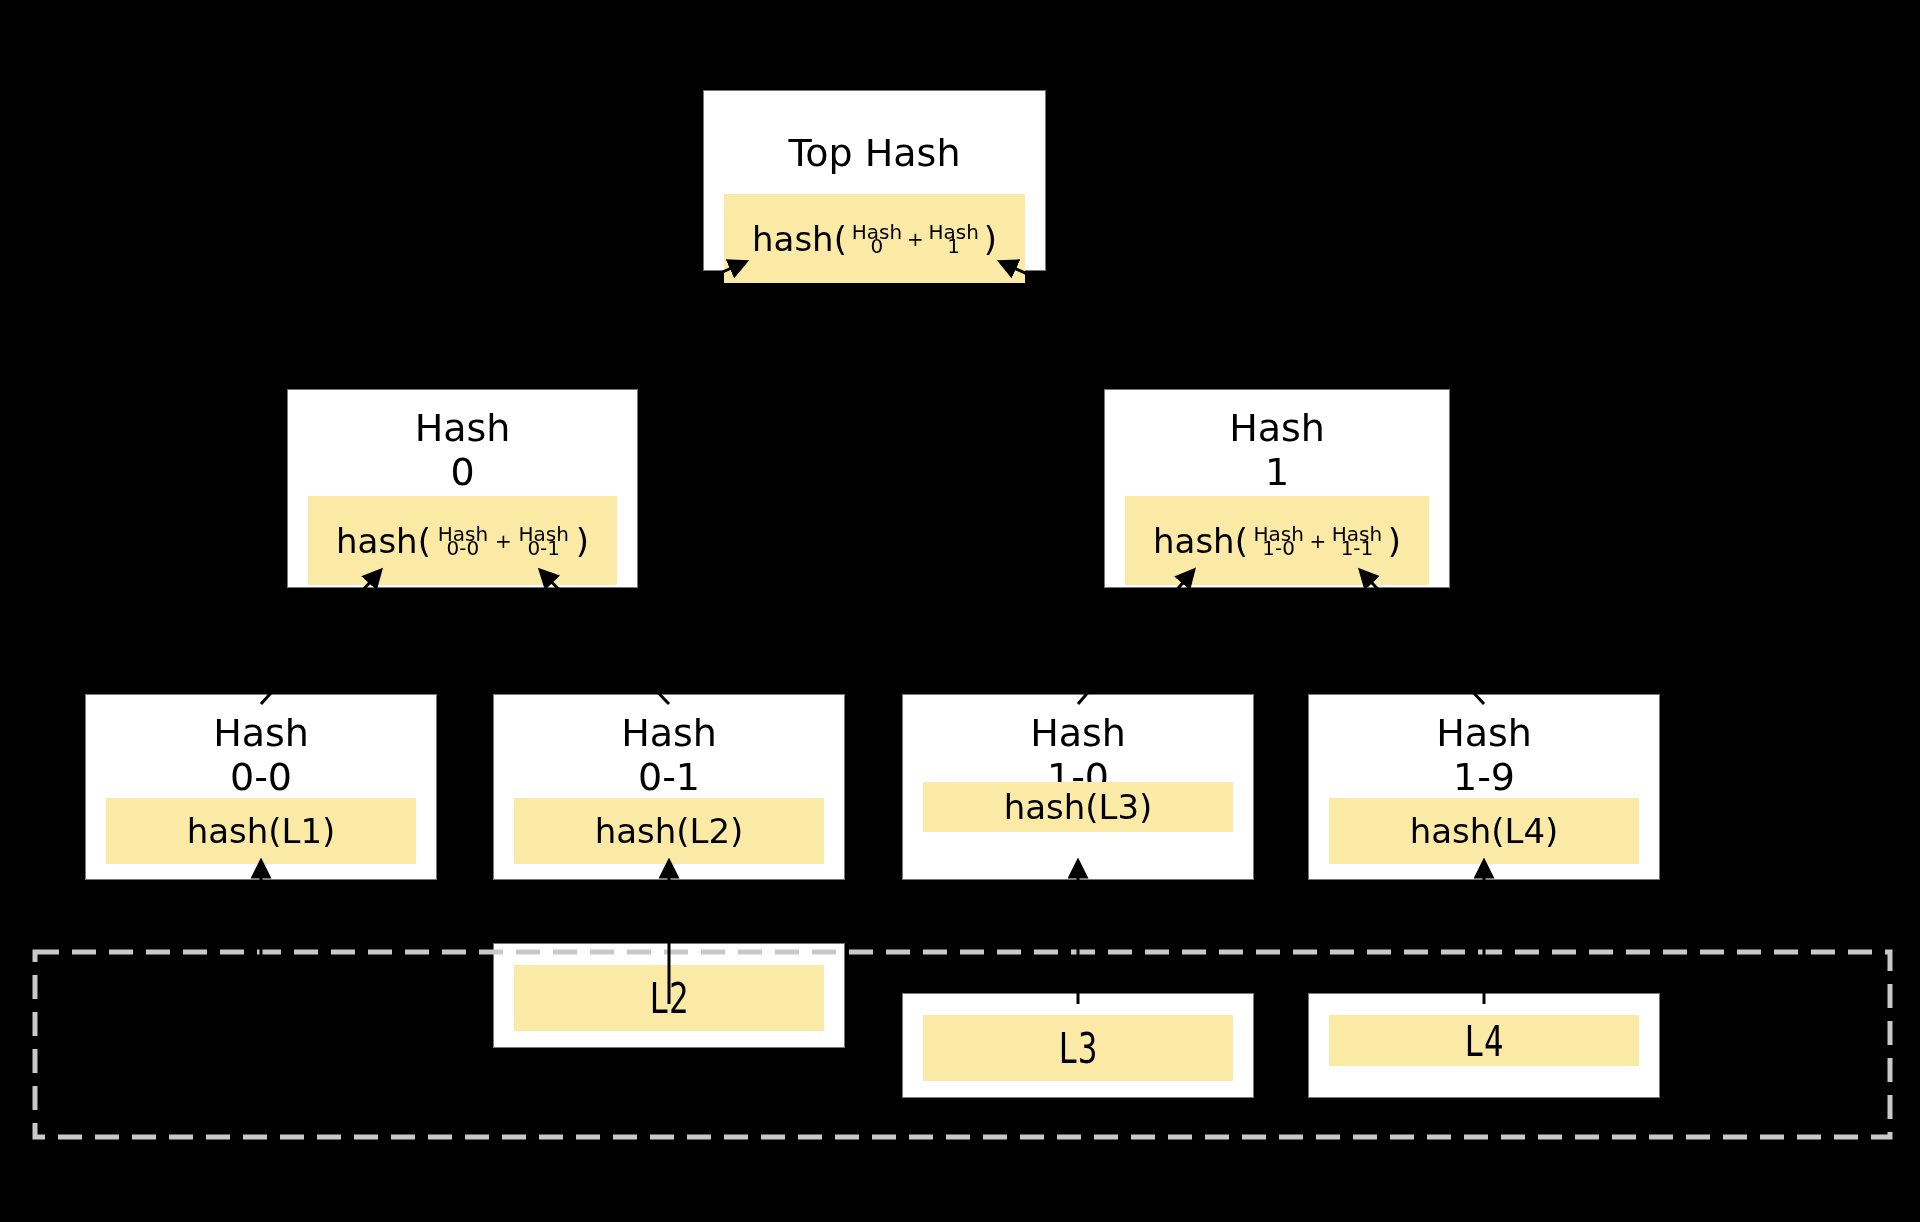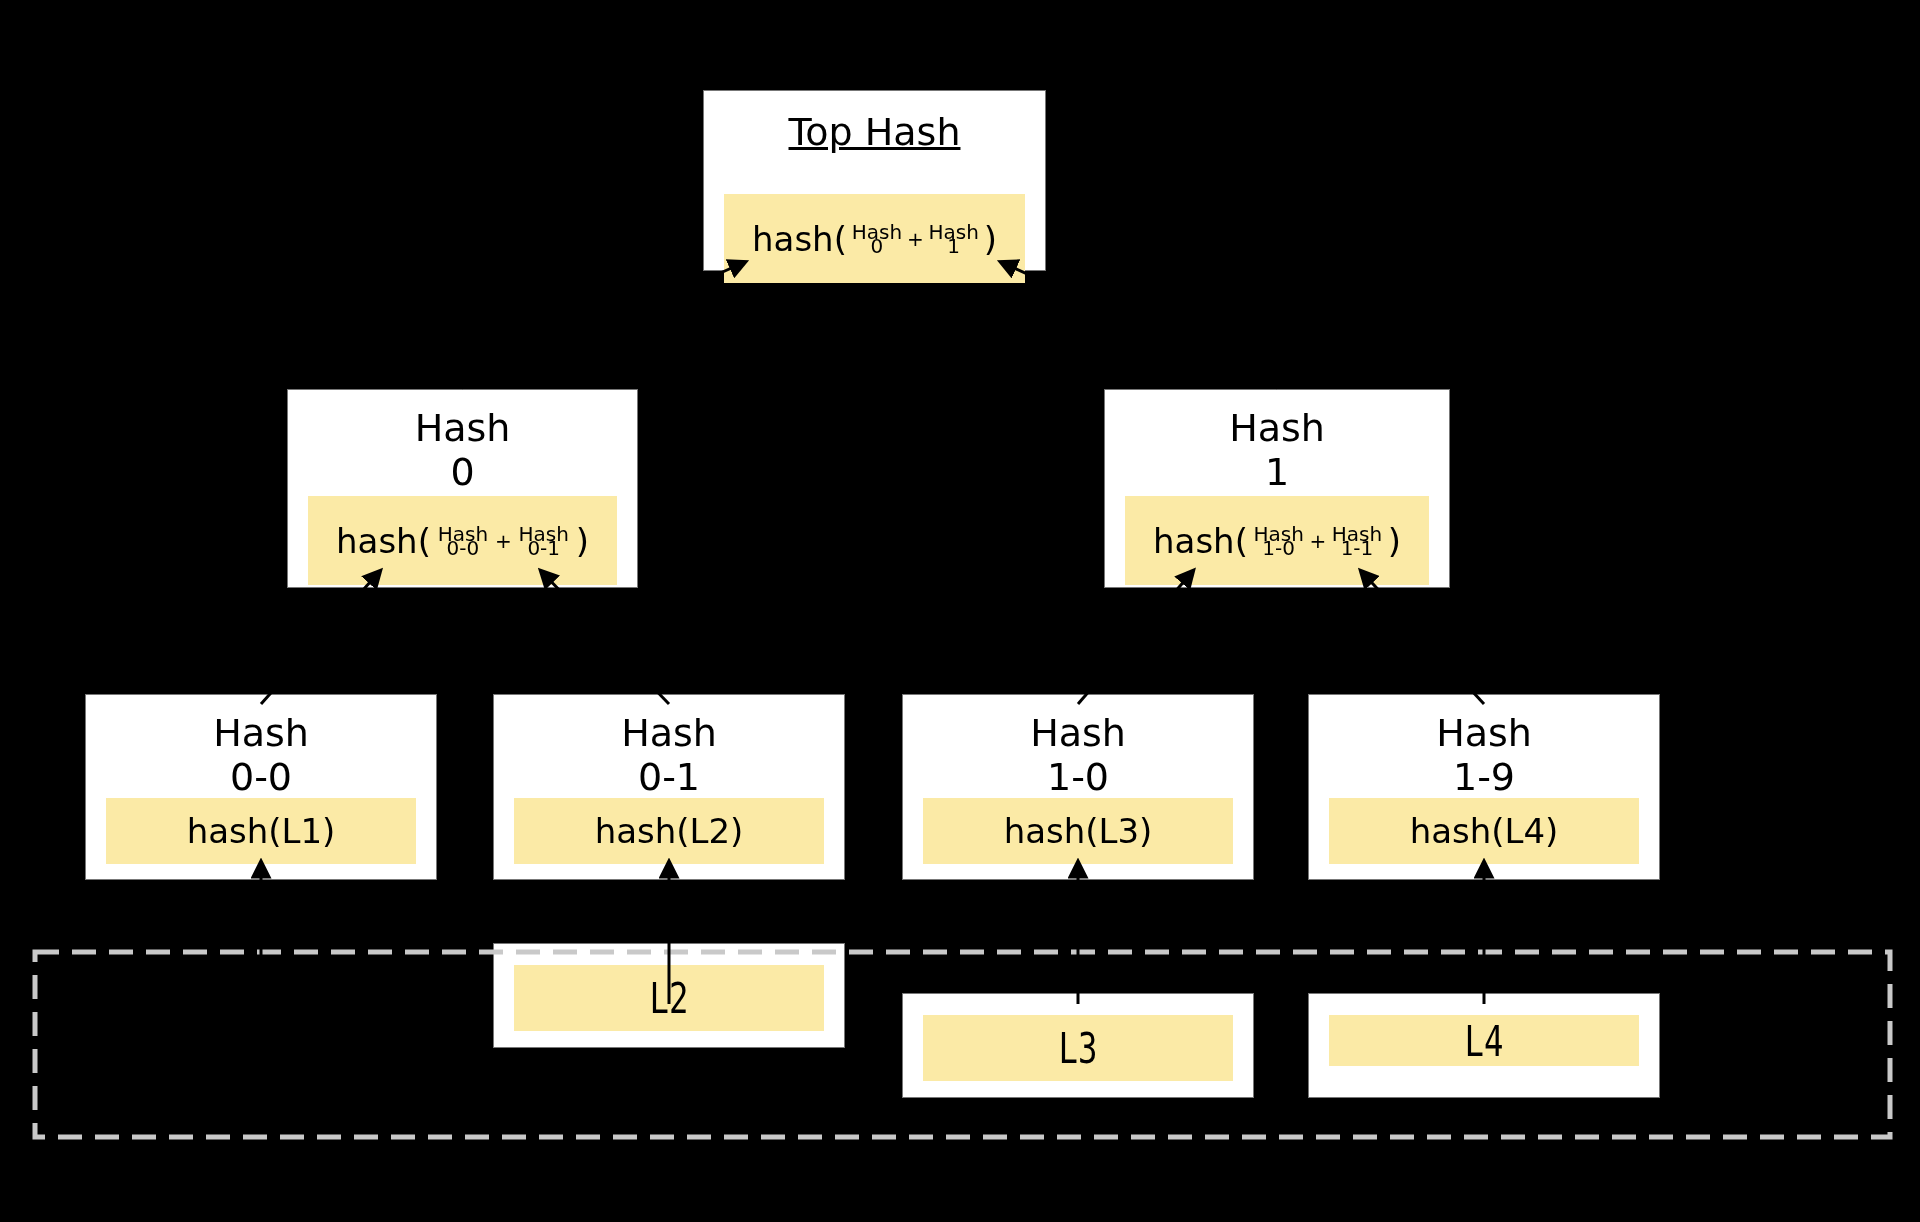--- a/index.html
+++ b/index.html
@@ -6,21 +6,21 @@
   #canvas{
     position:relative;width:1920px;height:1222px;background:#000;overflow:hidden;
     font-family:"DejaVu Sans","Liberation Sans",sans-serif;color:#000;
   }
   .node{
     position:absolute;background:#fff;border:1px solid #777;box-sizing:border-box;
   }
   .node-title{
     text-align:center;font-size:38px;line-height:44px;padding-top:16px;color:#000;
   }
-  .node-title.single{padding-top:19px;text-decoration:underline;}
+  .node-title.single{padding-top:40px;}
   .bar{
     position:absolute;left:20px;right:20px;background:#fbeaa6;
     display:flex;align-items:center;justify-content:center;
   }
   .bar.formula{justify-content:flex-start;padding:12px 28px;}
   .h-prefix,.h-suffix{font-size:34px;}
   .h-stack{
     display:flex;flex-direction:row;align-items:center;
     font-size:20px;line-height:14px;text-align:center;
   }
@@ -99,21 +99,21 @@
     <div class="bar" style="top:103px;height:66px">
       <span class="value-text">hash(L2)</span>
     </div>
   </div>
 
   <div class="node" style="left:902px;top:694px;width:352px;height:186px">
     <div class="node-title">
       <div>Hash</div>
       <div>1-0</div>
     </div>
-    <div class="bar" style="top:103px;height:66px">
+    <div class="bar" style="top:87px;height:50px">
       <span class="value-text">hash(L3)</span>
     </div>
   </div>
 
   <div class="node" style="left:1308px;top:694px;width:352px;height:186px">
     <div class="node-title">
       <div>Hash</div>
       <div>1-9</div>
     </div>
     <div class="bar" style="top:103px;height:66px">

